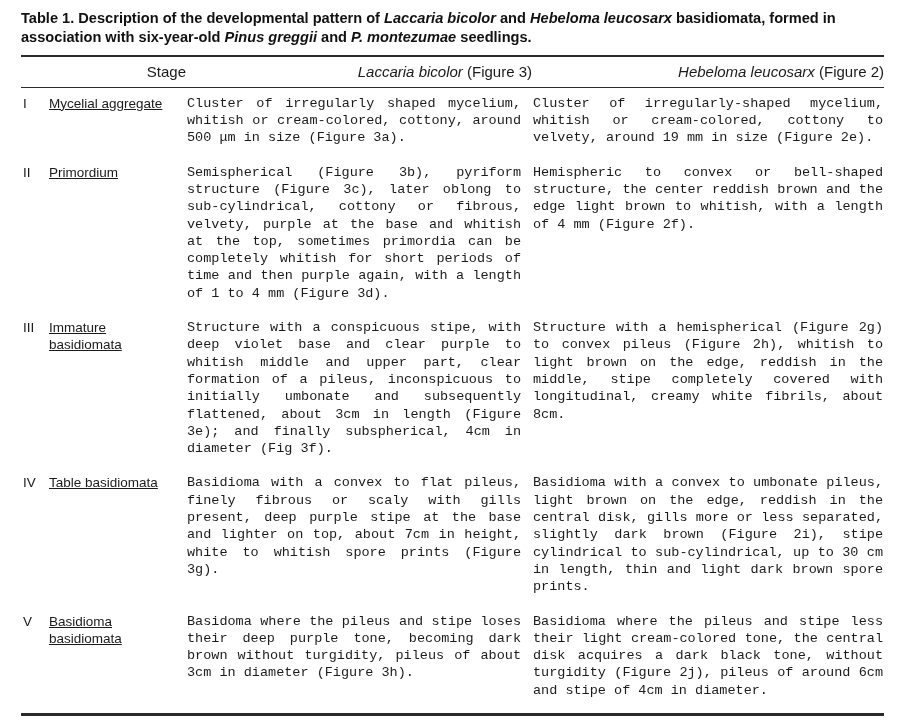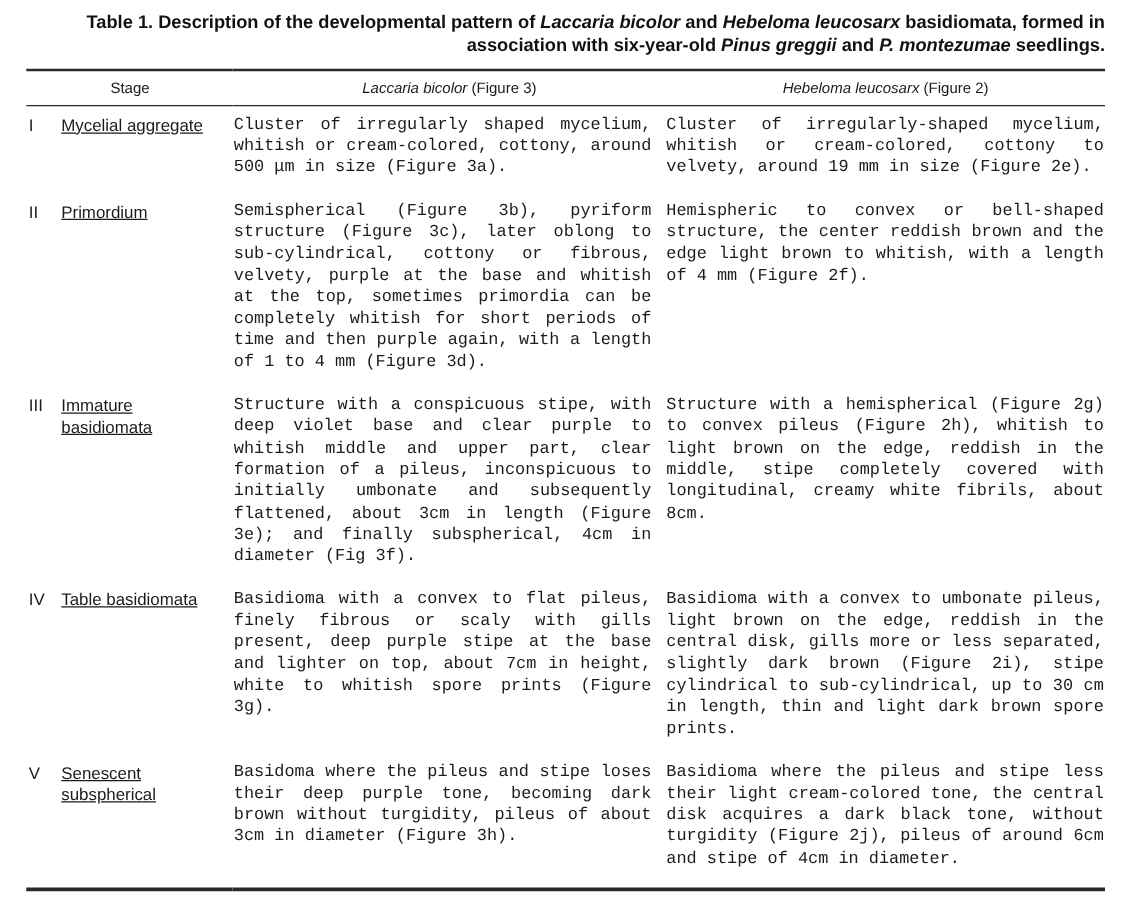--- a/index.html
+++ b/index.html
@@ -12,40 +12,39 @@
     -webkit-font-smoothing: antialiased;
   }
   .page { padding: 9px 16px 0 21px; }
 
   .caption {
     font-size: 14.6px;
     font-weight: 700;
     line-height: 1.33;
     padding-bottom: 7px;
     color: #111;
-    text-align: right;
   }
   .i { font-style: italic; }
 
   table.dev-table {
     width: 100%;
     border-collapse: collapse;
     table-layout: fixed;
     border-top: 2px solid #2a2a2a;
     border-bottom: 3px solid #2a2a2a;
   }
   col.c1 { width: 27px; }
   col.c2 { width: 138px; }
   col.c3 { width: 346px; }
   col.c4 { width: 352px; }
 
   thead th {
     font-weight: 400;
-    text-align: center;
-    font-size: 12px;
+    text-align: right;
+    font-size: 15px;
     padding: 6px 0 7px 1px;
     border-bottom: 1.5px solid #2a2a2a;
     color: #1b1b1b;
   }
 
   tbody td {
     vertical-align: top;
     font-size: 13.5px;
     line-height: 17.3px;
     padding-top: 6px;
@@ -99,20 +98,20 @@
         <td class="desc">Structure with a hemispherical (Figure 2g) to convex pileus (Figure 2h), whitish to light brown on the edge, reddish in the middle, stipe completely covered with longitudinal, creamy white fibrils, about 8cm.</td>
       </tr>
       <tr>
         <td class="numeral">IV</td>
         <td class="stagename">Table basidiomata</td>
         <td class="desc pad-r">Basidioma with a convex to flat pileus, finely fibrous or scaly with gills present, deep purple stipe at the base and lighter on top, about 7cm in height, white to whitish spore prints (Figure 3g).</td>
         <td class="desc">Basidioma with a convex to umbonate pileus, light brown on the edge, reddish in the central disk, gills more or less separated, slightly dark brown (Figure 2i), stipe cylindrical to sub-cylindrical, up to 30 cm in length, thin and light dark brown spore prints.</td>
       </tr>
       <tr>
         <td class="numeral">V</td>
-        <td class="stagename">Senescent subspherical</td>
+        <td class="stagename">Basidioma basidiomata</td>
         <td class="desc pad-r">Basidoma where the pileus and stipe loses their deep purple tone, becoming dark brown without turgidity, pileus of about 3cm in diameter (Figure 3h).</td>
         <td class="desc">Basidioma where the pileus and stipe less their light cream-colored tone, the central disk acquires a dark black tone, without turgidity (Figure 2j), pileus of around 6cm and stipe of 4cm in diameter.</td>
       </tr>
     </tbody>
   </table>
 
 </div>
 
 </body></html>

